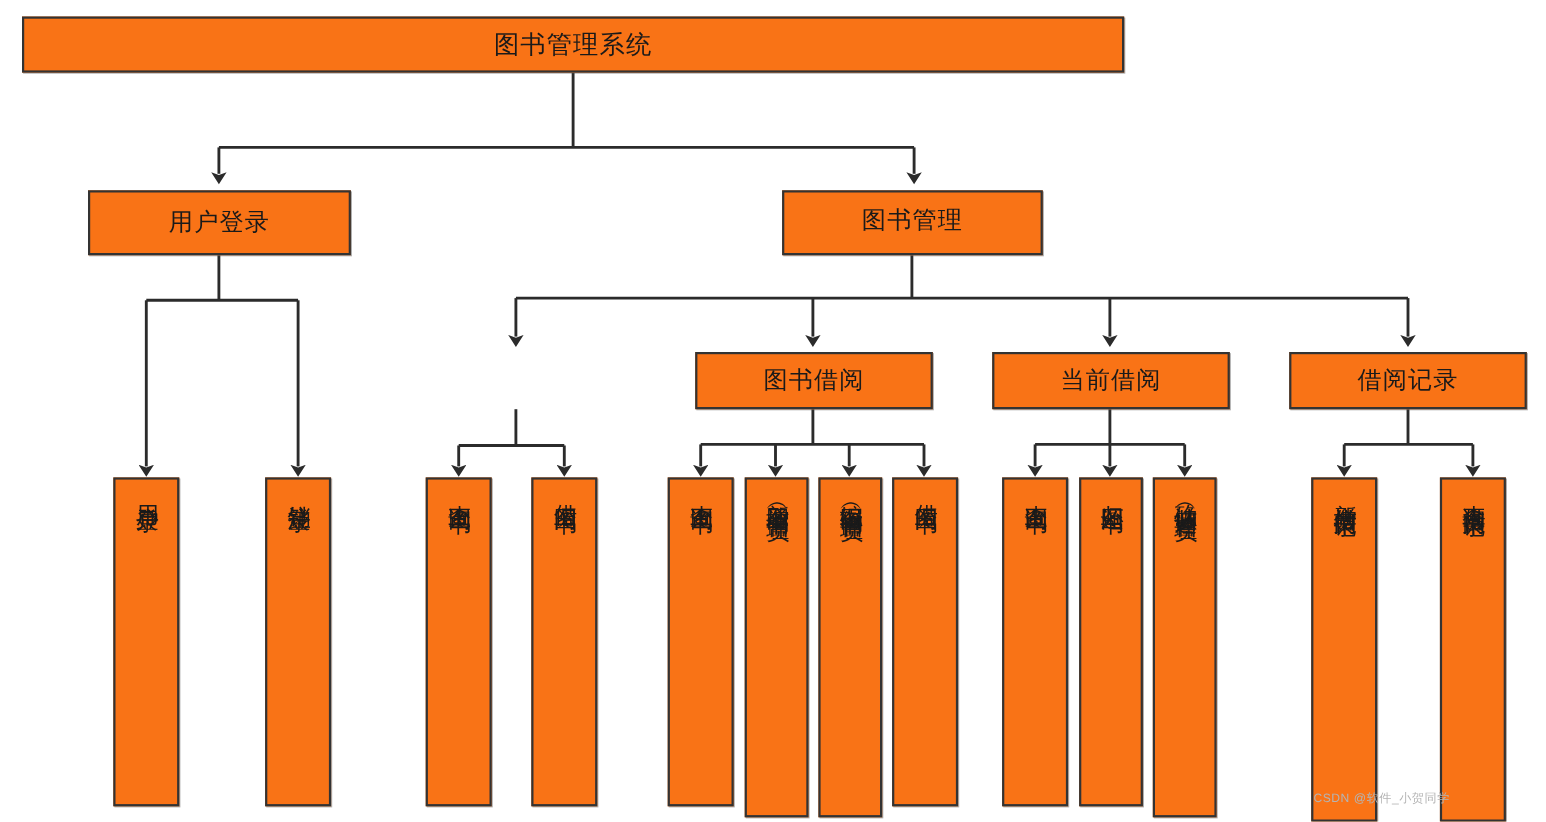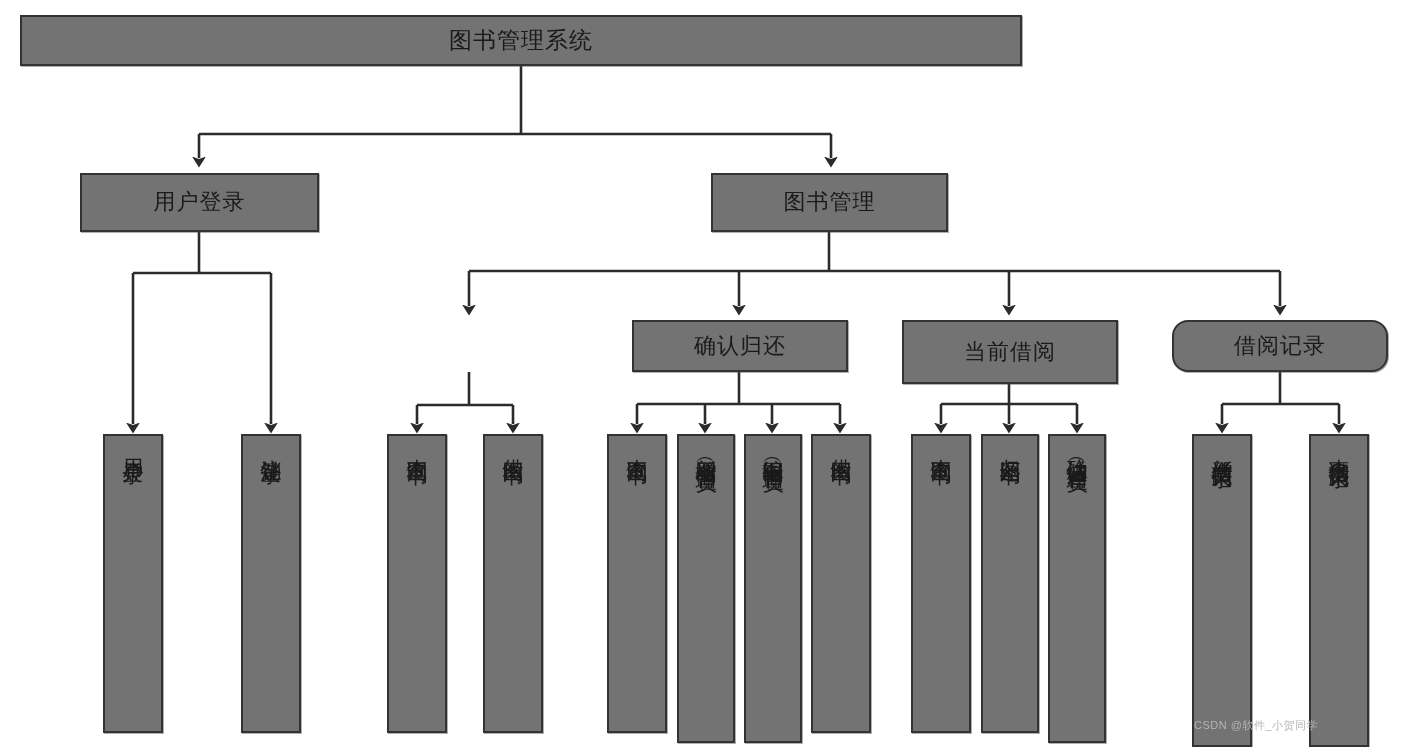--- a/index.html
+++ b/index.html
@@ -22,21 +22,21 @@
     left: 0;
     top: 0;
     width: 1405px;
     height: 747px;
     pointer-events: none;
   }
   .node {
     position: absolute;
     box-sizing: border-box;
     border: 2px solid #333333;
-    background: #737373;
+    background: #f97316;
     display: flex;
     align-items: center;
     justify-content: center;
     color: #1a1a1a;
     box-shadow: 1px 1px 0 rgba(80,80,80,0.45);
   }
   .node.h {
     font-size: 22px;
     line-height: 1.2;
     letter-spacing: 1px;
@@ -118,31 +118,31 @@
     </g>
   </svg>
 
   <div class="node h root" style="left:20px; top:15px; width:1002px; height:51px;">
     <span>图书管理系统</span>
   </div>
 
   <div class="node h" style="left:80px; top:173px; width:239px; height:59px;">
     <span>用户登录</span>
   </div>
-  <div class="node h" style="left:711px; top:173px; width:237px; height:59px;">
+  <div class="node h" style="left:711px; top:173px; width:237px; height:59px;font-family:Liberation Mono, monospace;">
     <span>图书管理</span>
   </div>
 
   <div class="node h" style="left:632px; top:320px; width:216px; height:52px;">
-    <span>确认归还</span>
+    <span>图书借阅</span>
   </div>
-  <div class="node h" style="left:902px; top:320px; width:216px; height:64px;">
+  <div class="node h" style="left:902px; top:320px; width:216px; height:52px;">
     <span>当前借阅</span>
   </div>
-  <div class="node h" style="left:1172px; top:320px; width:216px; height:52px;border-radius:16px;">
+  <div class="node h" style="left:1172px; top:320px; width:216px; height:52px;">
     <span>借阅记录</span>
   </div>
 
   <div class="node v" style="left:103px; top:434px; width:60px; height:299px;">
     <span>用户登录</span>
   </div>
   <div class="node v" style="left:241px; top:434px; width:60px; height:299px;">
     <span>注销登录</span>
   </div>
 

